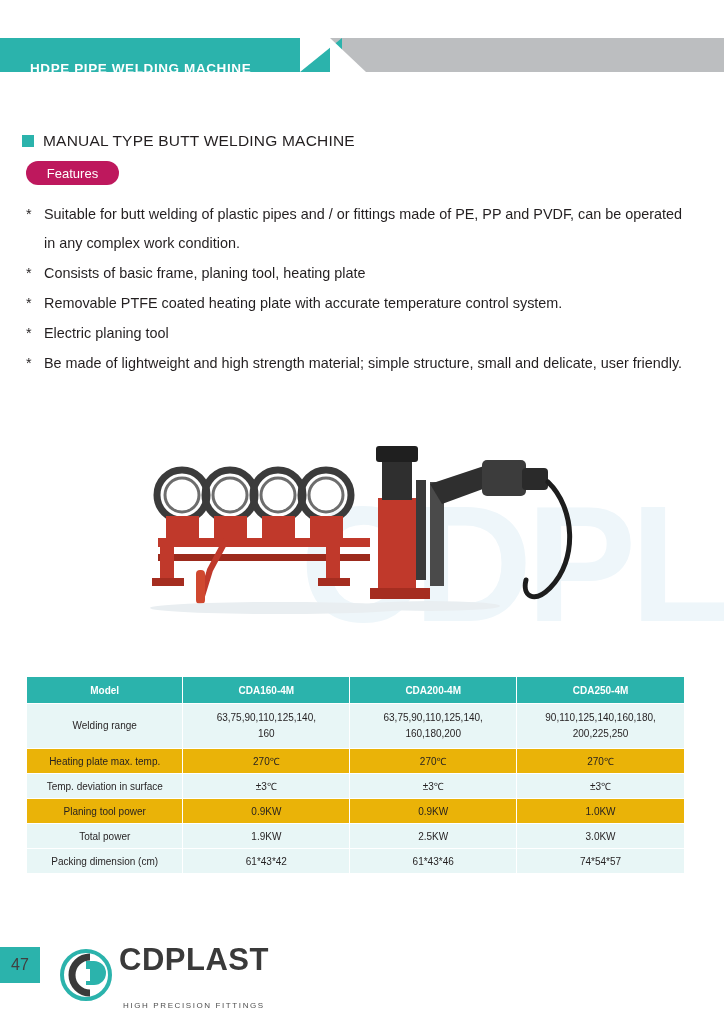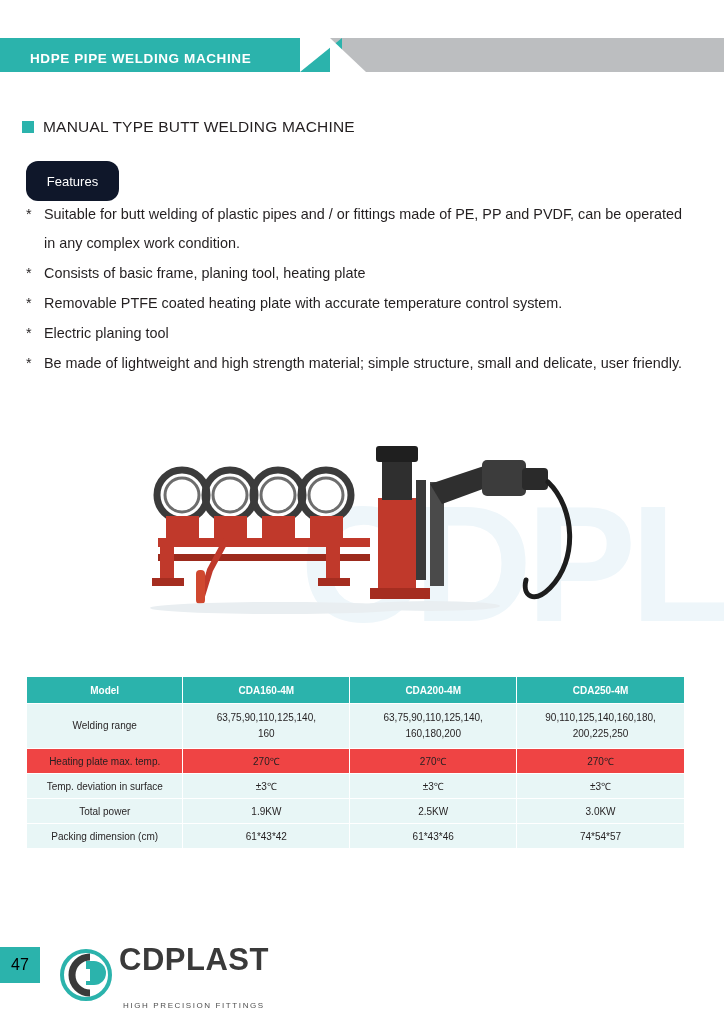--- a/index.html
+++ b/index.html
@@ -56,32 +56,32 @@
     top: 0;
     width: 0;
     height: 0;
     border-style: solid;
     border-width: 34px 0 0 36px;
     border-color: transparent transparent transparent #ffffff;
   }
   .header-title {
     position: absolute;
     left: 30px;
-    top: 13px;
+    top: 23px;
     font-size: 13.5px;
     font-weight: bold;
     letter-spacing: 0.6px;
     color: #ffffff;
   }
 
   
   .section-title-wrap {
     position: absolute;
     left: 22px;
-    top: 118px;
+    top: 132px;
     display: flex;
     align-items: center;
   }
   .section-square {
     width: 12px;
     height: 12px;
     background: #2bb3ac;
     margin-right: 9px;
   }
   .section-title {
@@ -89,22 +89,22 @@
     color: #231f20;
     letter-spacing: 0.2px;
   }
 
   
   .features-pill {
     position: absolute;
     left: 26px;
     top: 161px;
     width: 93px;
-    height: 40px;
-    background: #0f172a;
+    height: 24px;
+    background: #be185d;
     border-radius: 12px;
     color: #ffffff;
     font-size: 13px;
     display: flex;
     align-items: center;
     justify-content: center;
   }
 
   
   .features {
@@ -172,34 +172,34 @@
     border: 1px solid #ffffff;
     text-align: center;
   }
   .spec-table td {
     border: 1px solid #ffffff;
     text-align: center;
     height: 20px;
     padding: 2px 3px;
   }
   .spec-table tr.odd td { background: #e8f6f6; }
-  .spec-table tr.even td { background: #ef4444; }
+  .spec-table tr.even td { background: #eab308; }
   .spec-table td.label { width: 160px; }
   .spec-table td.val { width: 166px; }
   .spec-table tr.tall td { height: 40px; line-height: 16px; }
 
   
   .page-num {
     position: absolute;
     left: 0;
     top: 947px;
     width: 40px;
     height: 36px;
     background: #2bb3ac;
-    color: #000000;
+    color: #404040;
     font-size: 16px;
     display: flex;
     align-items: center;
     justify-content: center;
   }
   .logo {
     position: absolute;
     left: 60px;
     top: 940px;
     display: flex;
@@ -351,20 +351,26 @@
         <td class="val">270℃</td>
         <td class="val">270℃</td>
         <td class="val">270℃</td>
       </tr>
       <tr class="odd">
         <td class="label">Temp. deviation in surface</td>
         <td class="val">±3℃</td>
         <td class="val">±3℃</td>
         <td class="val">±3℃</td>
       </tr>
+      <tr class="even">
+        <td class="label">Planing tool power</td>
+        <td class="val">0.9KW</td>
+        <td class="val">0.9KW</td>
+        <td class="val">1.0KW</td>
+      </tr>
       <tr class="odd">
         <td class="label">Total power</td>
         <td class="val">1.9KW</td>
         <td class="val">2.5KW</td>
         <td class="val">3.0KW</td>
       </tr>
       <tr class="odd">
         <td class="label">Packing dimension (cm)</td>
         <td class="val">61*43*42</td>
         <td class="val">61*43*46</td>

